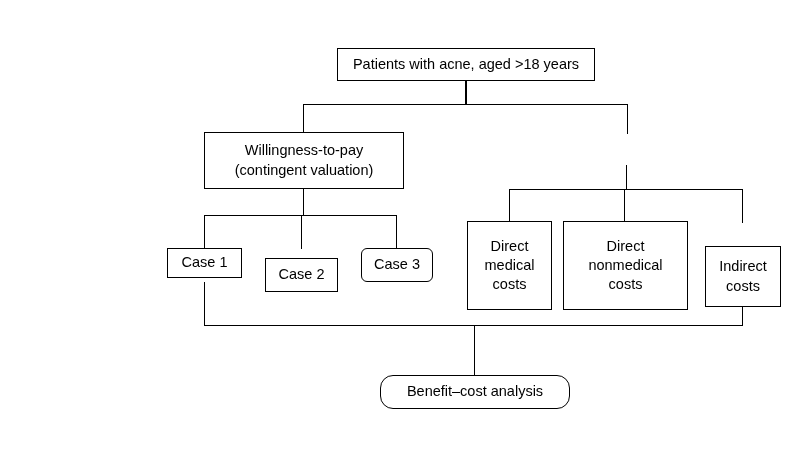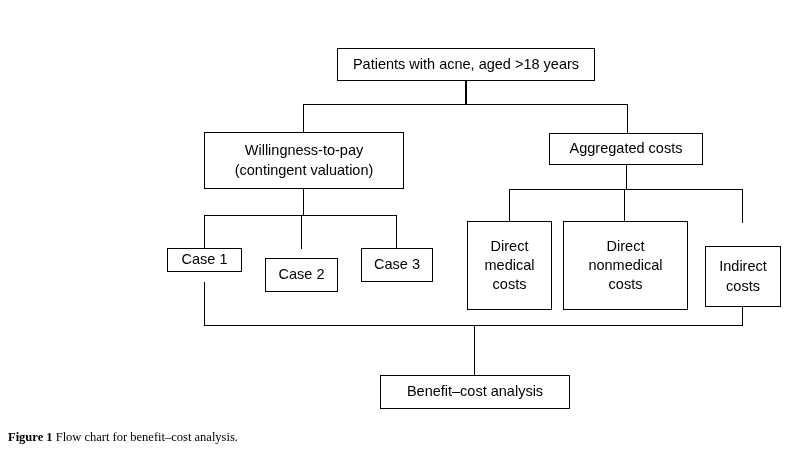--- a/index.html
+++ b/index.html
@@ -46,27 +46,27 @@
     background: #000000;
     z-index: 1;
   }
   .connector.v { width: 1.4px; }
   .connector.h { height: 1.4px; }
 
   
   #node-patients    { left: 337px; top: 48px;  width: 258px; height: 33px; text-align: right; }
   #node-wtp         { left: 204px; top: 132px; width: 200px; height: 57px; }
   #node-aggregated  { left: 549px; top: 133px; width: 154px; height: 32px; }
-  #node-case1       { left: 167px; top: 248px; width: 75px;  height: 24px; }
+  #node-case1       { left: 167px; top: 248px; width: 75px;  height: 30px; }
   #node-case2       { left: 265px; top: 258px; width: 73px;  height: 34px; }
-  #node-case3       { left: 361px; top: 248px; width: 72px;  height: 34px; }
+  #node-case3       { left: 361px; top: 248px; width: 72px;  height: 34px; border-radius: 6px; }
   #node-direct-med  { left: 467px; top: 221px; width: 85px;  height: 89px; }
   #node-direct-non  { left: 563px; top: 221px; width: 125px; height: 89px; }
   #node-indirect    { left: 705px; top: 222px; width: 76px;  height: 61px; margin-top: 24px; }
-  #node-benefit     { left: 380px; top: 375px; width: 190px; height: 34px; }
+  #node-benefit     { left: 380px; top: 375px; width: 190px; height: 34px; border-radius: 13px; }
 
   
   
   #c-patients-stem   { left: 465.3px; top: 81px;  height: 23px; }
   #c-top-bar         { left: 303px;   top: 103.6px; width: 325px; }
   #c-top-left-drop   { left: 303px;   top: 103.6px; height: 29px; }
   #c-top-right-drop  { left: 626.6px; top: 103.6px; height: 30px; }
 
   
   #c-wtp-stem        { left: 303px;   top: 189px; height: 26px; }
@@ -134,23 +134,20 @@
 
     <div class="node" id="node-patients">
       <span>Patients with acne, aged &gt;18 years</span>
     </div>
 
     <div class="node" id="node-wtp">
       <span>Willingness-to-pay
 (contingent valuation)</span>
     </div>
 
-    <div class="node" id="node-aggregated">
-      <span>Aggregated costs</span>
-    </div>
 
     <div class="node" id="node-case1">
       <span>Case 1</span>
     </div>
 
     <div class="node" id="node-case2">
       <span>Case 2</span>
     </div>
 
     <div class="node" id="node-case3">
@@ -173,18 +170,14 @@
       <span>Indirect
 costs</span>
     </div>
 
     <div class="node" id="node-benefit">
       <span>Benefit–cost analysis</span>
     </div>
 
   </div>
 
-  <div id="caption">
-    <span id="caption-label">Figure 1 </span>
-    <span id="caption-text">Flow chart for benefit–cost analysis.</span>
-  </div>
 
 </div>
 
 </body></html>

